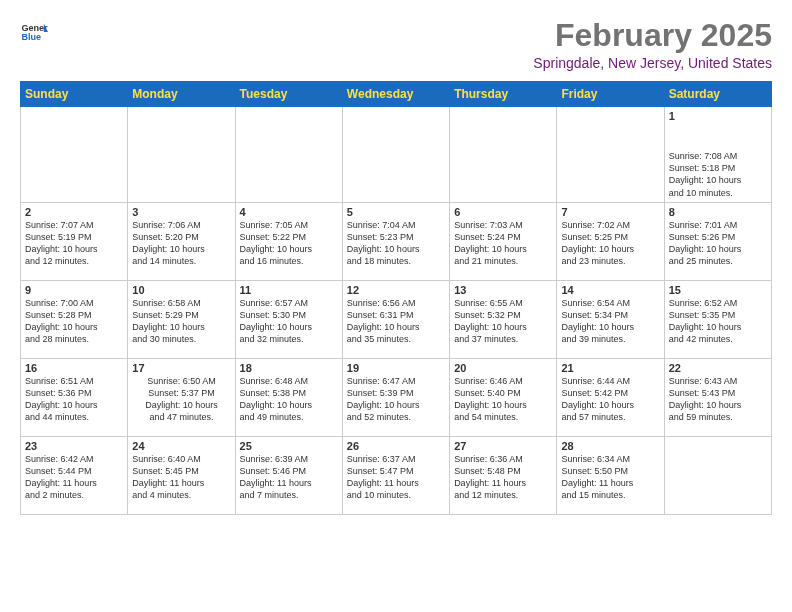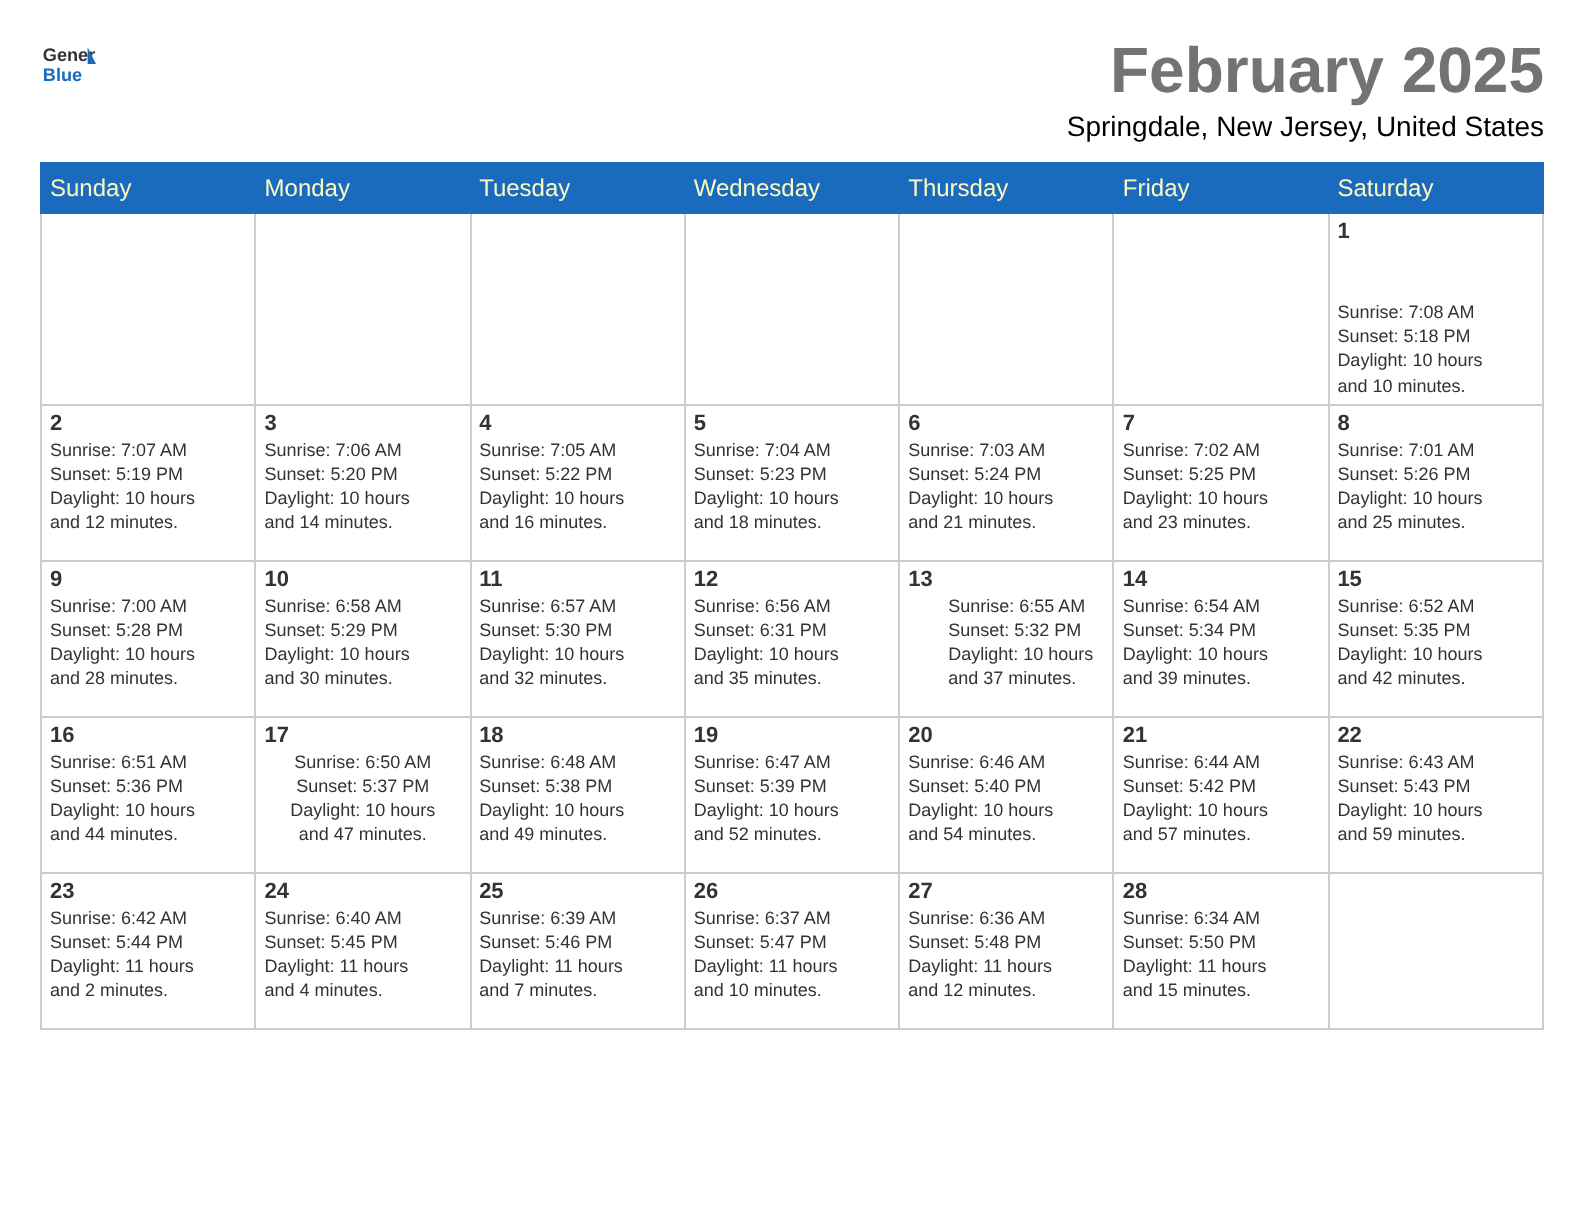--- a/index.html
+++ b/index.html
@@ -33,33 +33,33 @@
       text-align: right;
     }
     .month-title {
       font-size: 32px;
       font-weight: bold;
       color: #737373;
       line-height: 1.1;
     }
     .location-title {
       font-size: 14px;
-      color: #000000;
+      color: #701a75;
       margin-top: 2px;
     }
     .calendar-table {
       width: 100%;
       border-collapse: collapse;
       table-layout: fixed;
     }
     .calendar-table th {
       background-color: #1a6bbd;
-      color: #fef9c3;
+      color: #fde047;
       font-size: 12px;
-      font-weight: normal;
+      font-weight: bold;
       padding: 5px 4px;
       text-align: left;
       border: 1px solid #1a6bbd;
     }
     .calendar-table td {
       border: 1px solid #ccc;
       vertical-align: top;
       padding: 3px 4px;
       height: 78px;
       font-size: 9.5px;
@@ -202,21 +202,21 @@
           </td>
           <td>
             <span class="day-num">12</span>
             <div class="cell-text" style="white-space: pre-line;">Sunrise: 6:56 AM
 Sunset: 6:31 PM
 Daylight: 10 hours
 and 35 minutes.</div>
           </td>
           <td>
             <span class="day-num">13</span>
-            <div class="cell-text" style="white-space: pre-line; margin-left: 20px;">Sunrise: 6:55 AM
+            <div class="cell-text" style="white-space: pre-line;">Sunrise: 6:55 AM
 Sunset: 5:32 PM
 Daylight: 10 hours
 and 37 minutes.</div>
           </td>
           <td>
             <span class="day-num">14</span>
             <div class="cell-text" style="white-space: pre-line;">Sunrise: 6:54 AM
 Sunset: 5:34 PM
 Daylight: 10 hours
 and 39 minutes.</div>

